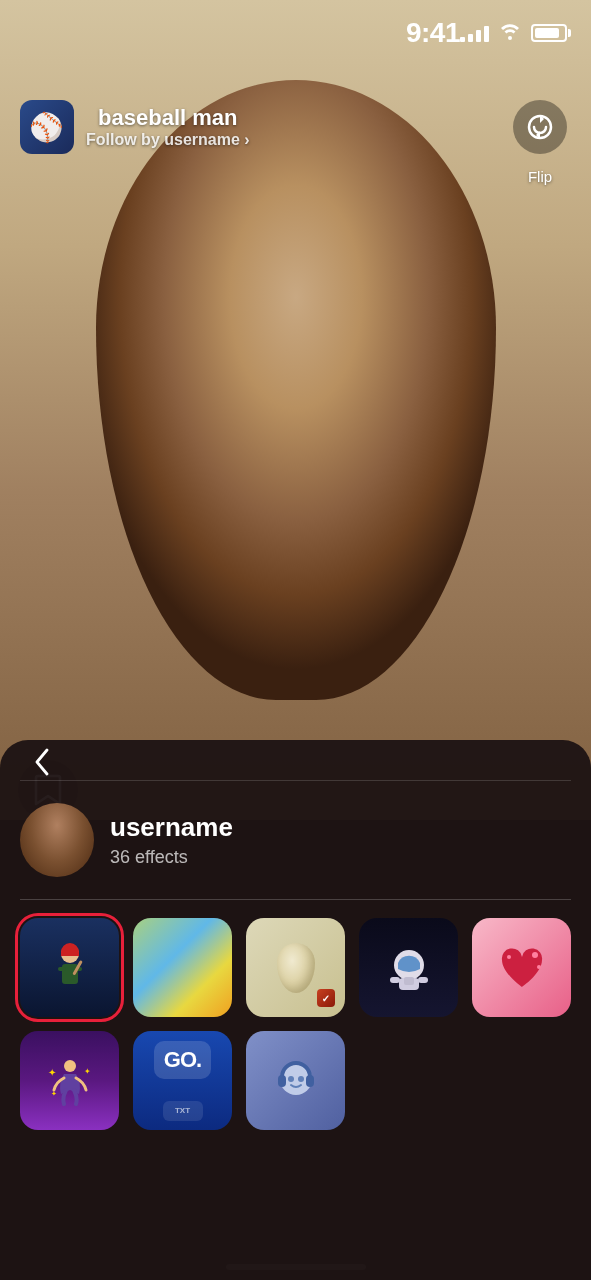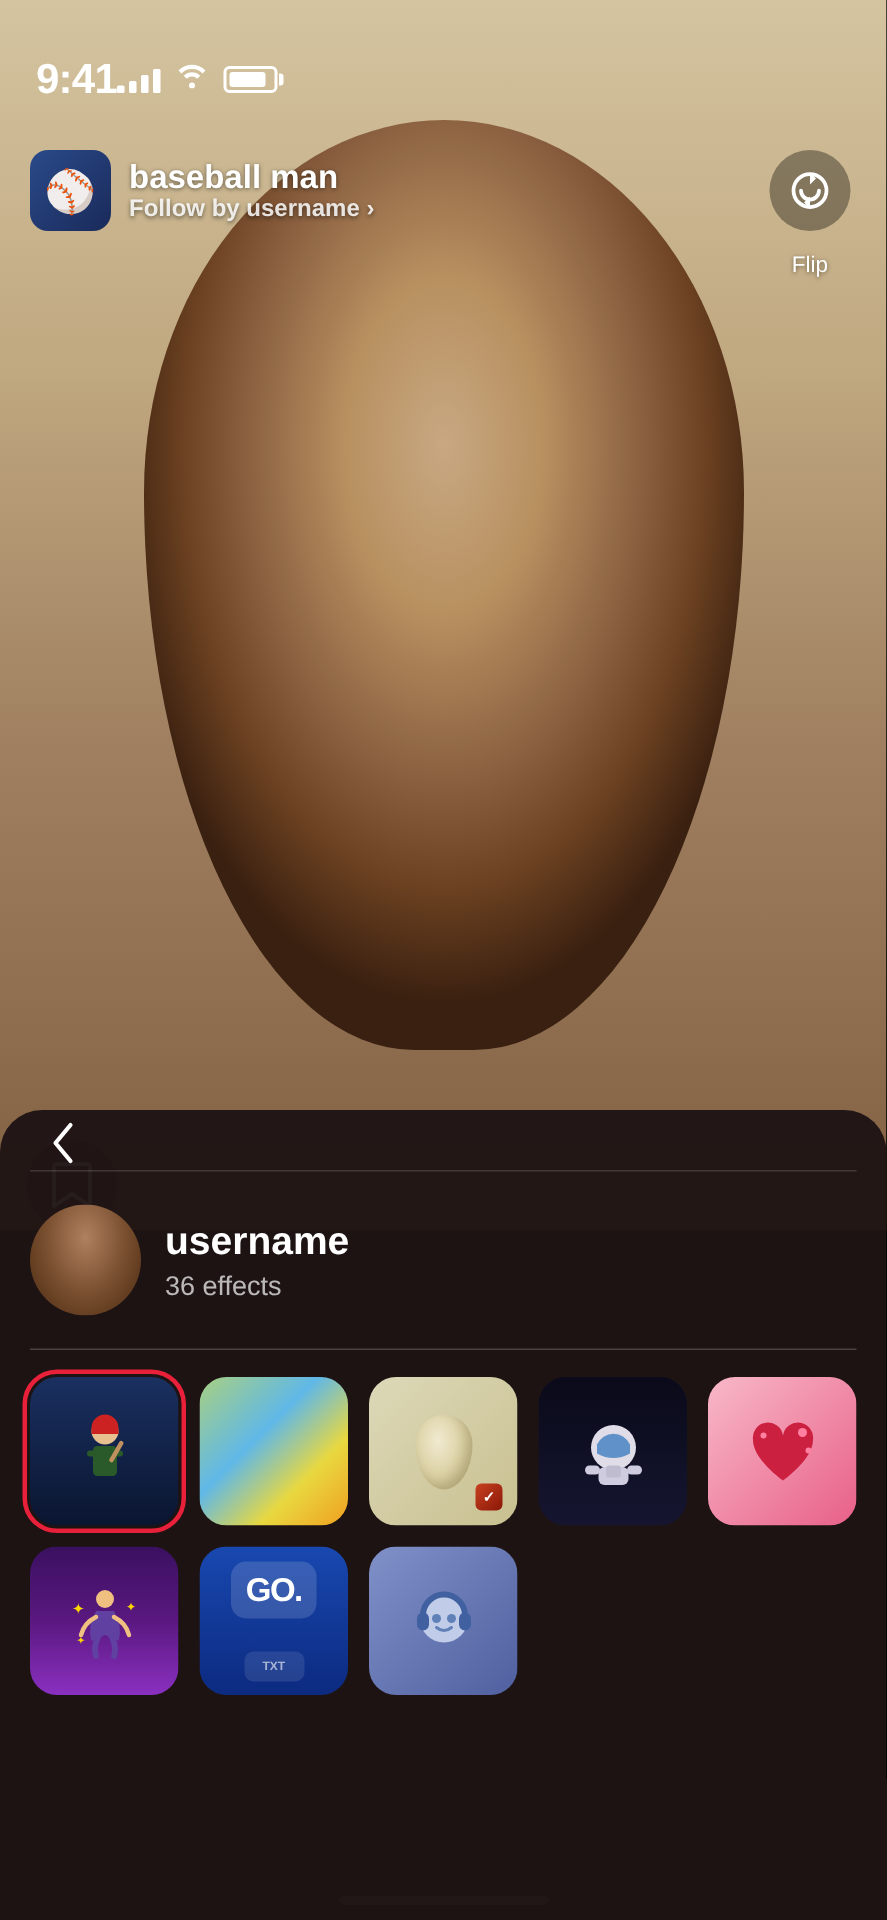--- a/index.html
+++ b/index.html
@@ -56,28 +56,27 @@
         #8a6040 60%,
         #6a4020 80%,
         #3a2010 100%
       );
       border-radius: 50% 50% 45% 45% / 40% 40% 60% 60%;
     }
 
     
     .status-bar {
       position: absolute;
-      top: 0; left: 0; right: 0;
+      top: 0; left: 12px; right: 0;
       height: 54px;
       display: flex;
       align-items: center;
-      justify-content: flex-start;
+      justify-content: flex-end;
       padding: 12px 24px 0;
       z-index: 10;
-      margin-top: 20px;
     }
     .status-time {
       color: #fff;
       font-size: 28px;
       font-weight: 700;
       letter-spacing: -0.5px;
     }
     .status-icons {
       display: flex;
       align-items: center;
@@ -146,20 +145,21 @@
       justify-content: center;
       overflow: hidden;
       position: relative;
     }
     .creator-avatar-small .figure {
       font-size: 28px;
     }
     .creator-info-top {
       display: flex;
       flex-direction: column;
+      text-align: center;
     }
     .creator-name-top {
       color: #fff;
       font-size: 22px;
       font-weight: 700;
       text-shadow: 0 1px 3px rgba(0,0,0,0.5);
     }
     .creator-by-top {
       color: rgba(255,255,255,0.85);
       font-size: 16px;

